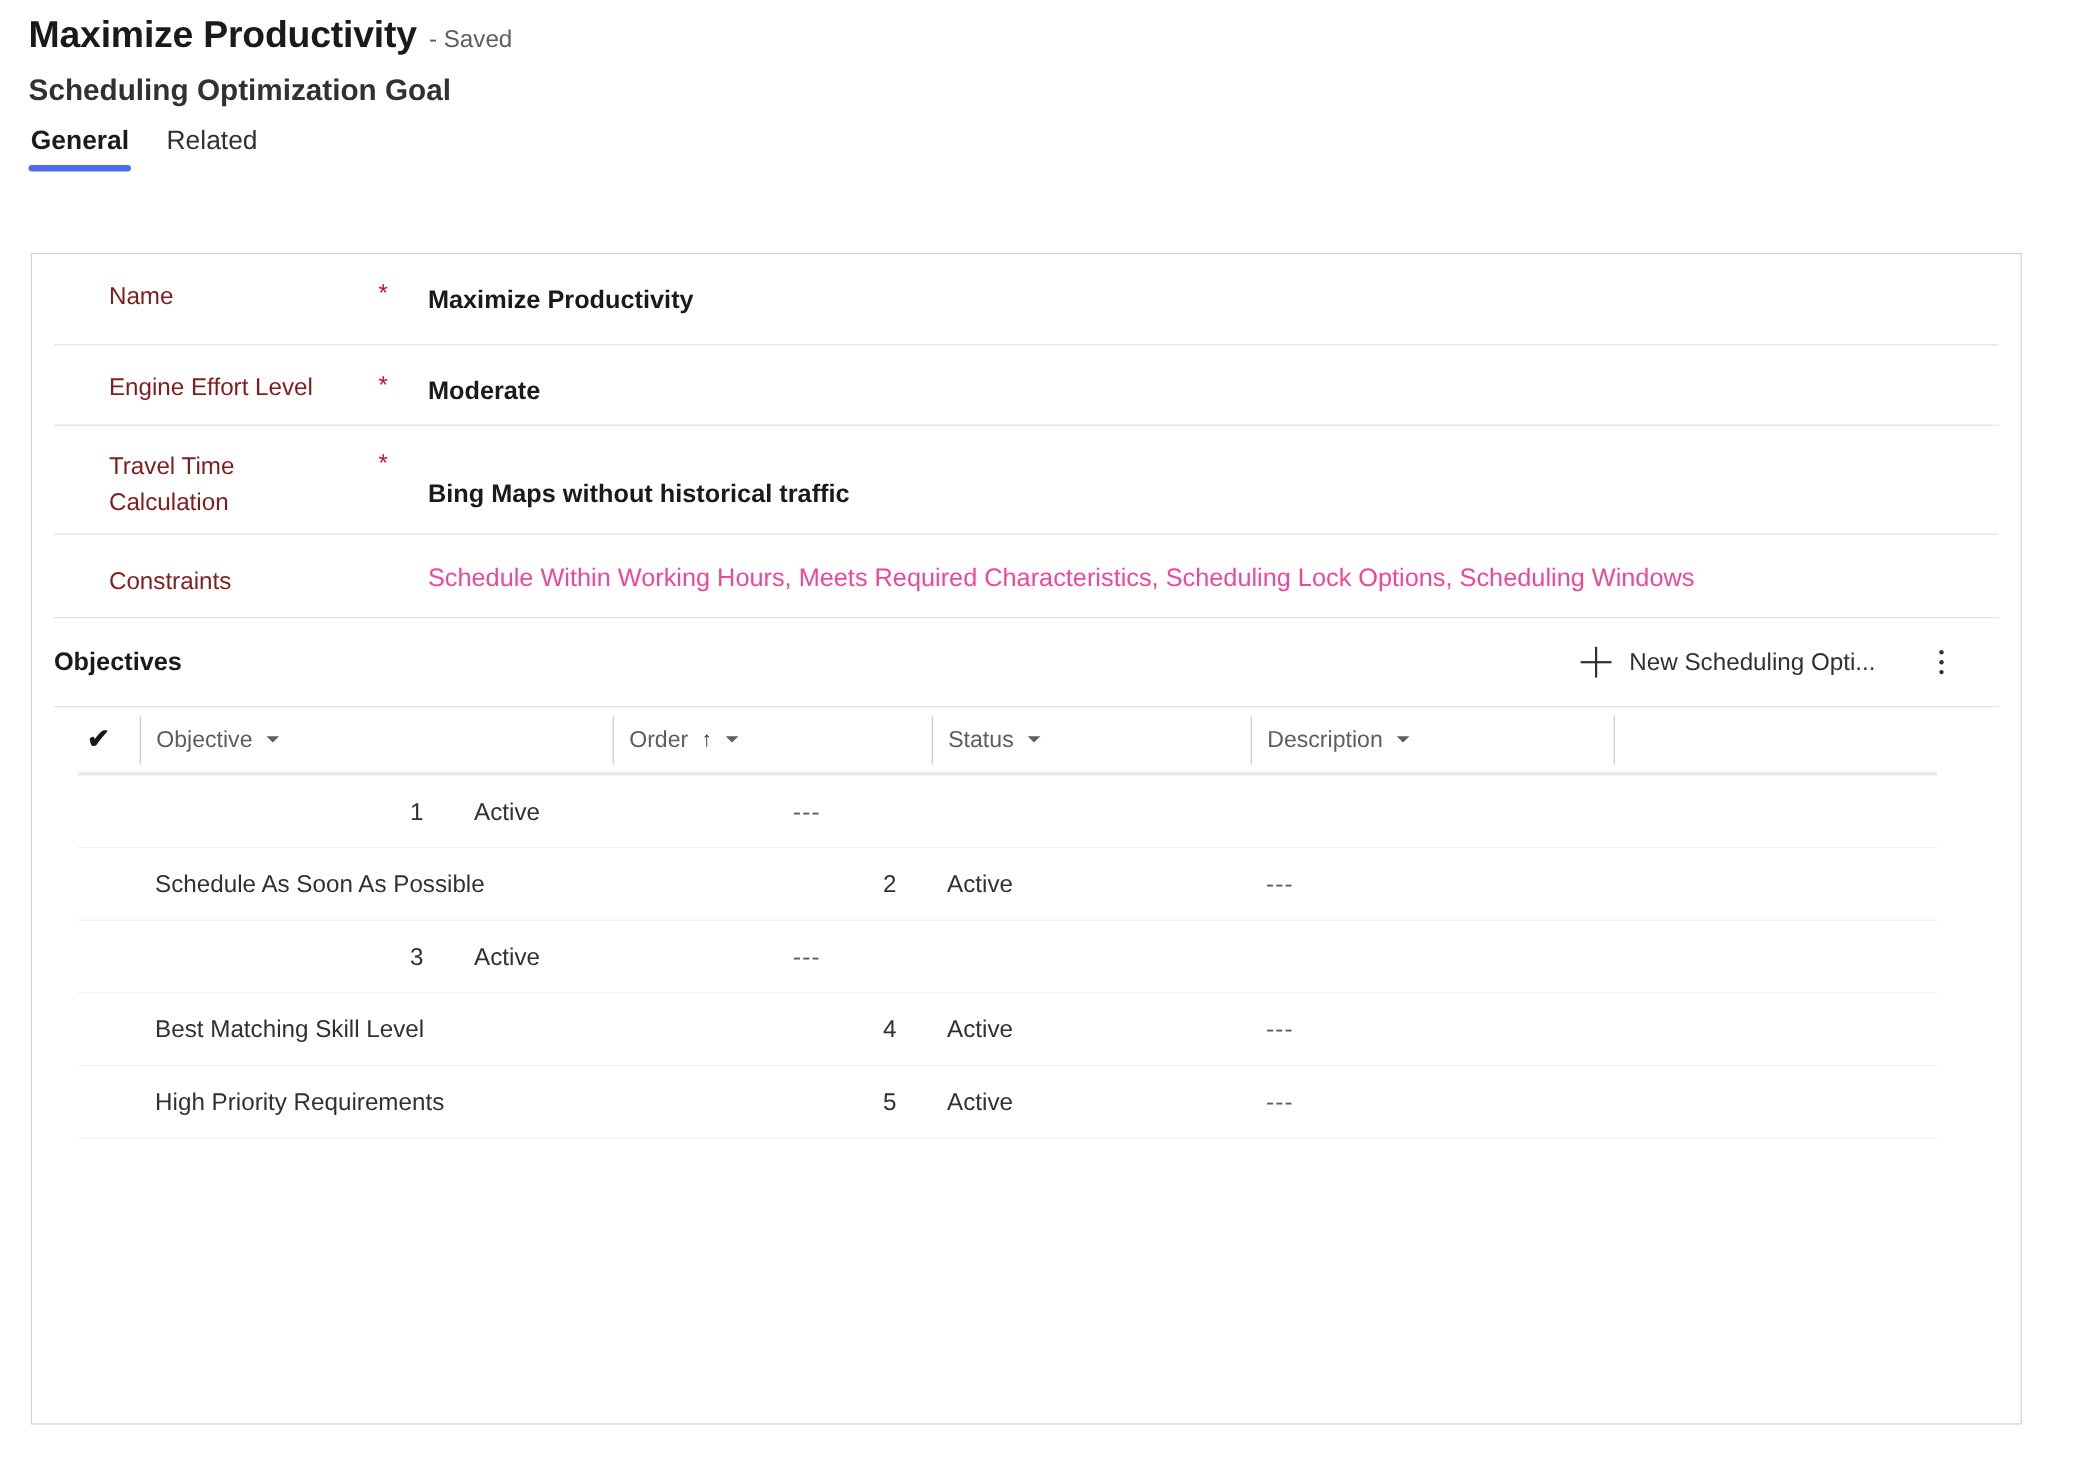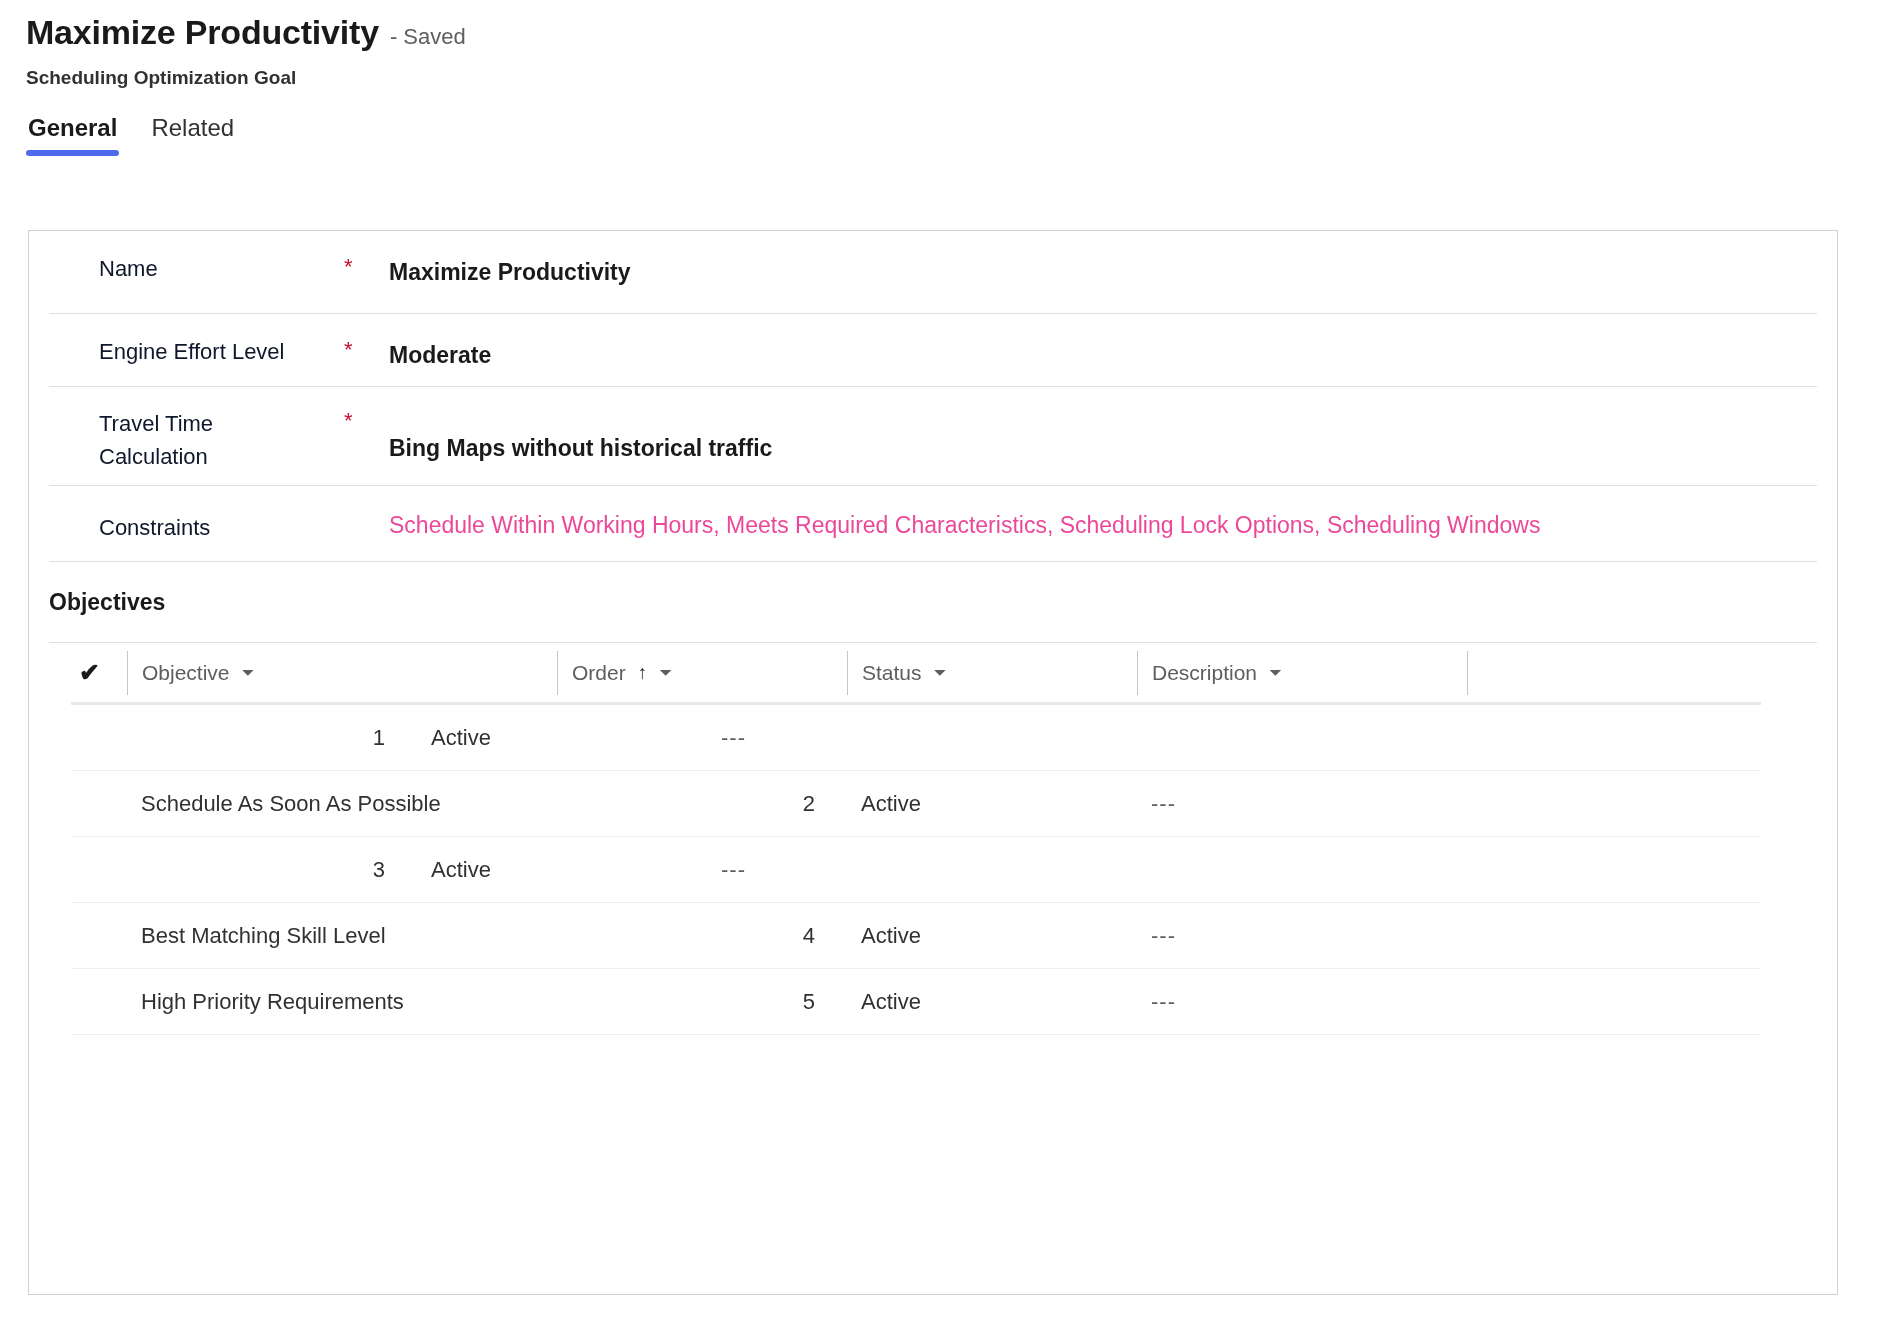--- a/index.html
+++ b/index.html
@@ -18,21 +18,21 @@
   .title-line { display: flex; align-items: baseline; gap: 11px; }
   .rec-title {
     font-size: 34px; font-weight: 700; letter-spacing: -0.2px;
     color: #1b1a19; line-height: 1.1;
   }
   .saved-state {
     font-size: 22px; font-weight: 400; color: #605e5c;
   }
   .entity-name {
     margin-top: 16px;
-    font-size: 19px; font-weight: 600; color: #323130;
+    font-size: 27px; font-weight: 600; color: #323130;
   }
 
   
   .tabs {
     position: absolute; left: 26px; top: 114px;
     display: flex; align-items: flex-start; gap: 30px;
   }
   .tab {
     position: relative;
     font-size: 24px; color: #323130;
@@ -59,21 +59,21 @@
   .fields { padding: 0; }
   .field-row {
     position: relative;
     display: flex; align-items: flex-start;
     margin: 0 20px;
     border-bottom: 1px solid #e1dfdd;
   }
   .field-row:last-of-type { border-bottom: none; }
   .field-label {
     width: 295px; flex: 0 0 295px;
-    font-size: 22px; color: #0f172a; font-weight: 400;
+    font-size: 22px; color: #7f1d1d; font-weight: 400;
     line-height: 1.45;
     padding-left: 50px;
   }
   .req-star {
     width: 45px; flex: 0 0 45px;
     color: #c8102e; font-size: 22px; line-height: 1.25;
     text-align: left;
   }
   .req-star.empty { color: transparent; }
   .field-value {
@@ -228,20 +228,31 @@
         <div class="field-label">Constraints</div>
         <div class="req-star empty">*</div>
         <div class="field-value plain">Schedule Within Working Hours, Meets Required Characteristics, Scheduling Lock Options, Scheduling Windows</div>
       </div>
     </div>
 
     <div class="subgrid-section">
 
       <div class="subgrid-head">
         <div class="subgrid-title">Objectives</div>
+        <div class="subgrid-cmds">
+          <div class="cmd-new">
+            <span class="plus-icon"></span>
+            <span class="cmd-new-label">New Scheduling Opti...</span>
+          </div>
+          <div class="overflow-btn">
+            <span></span>
+            <span></span>
+            <span></span>
+          </div>
+        </div>
       </div>
 
       <div class="grid">
 
         <div class="grid-header">
           <div class="gh-cell col-check">
             <span class="check-icon">✔</span>
           </div>
           <div class="gh-cell col-objective gh-sep">
             <span>Objective</span>

